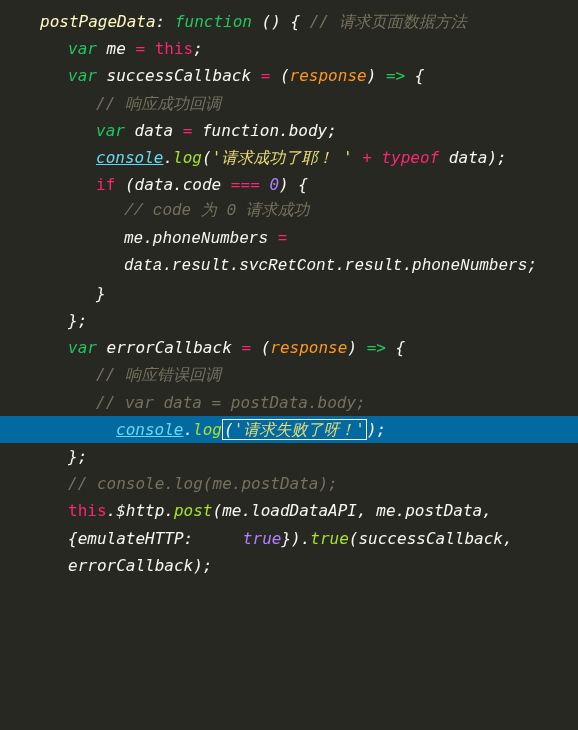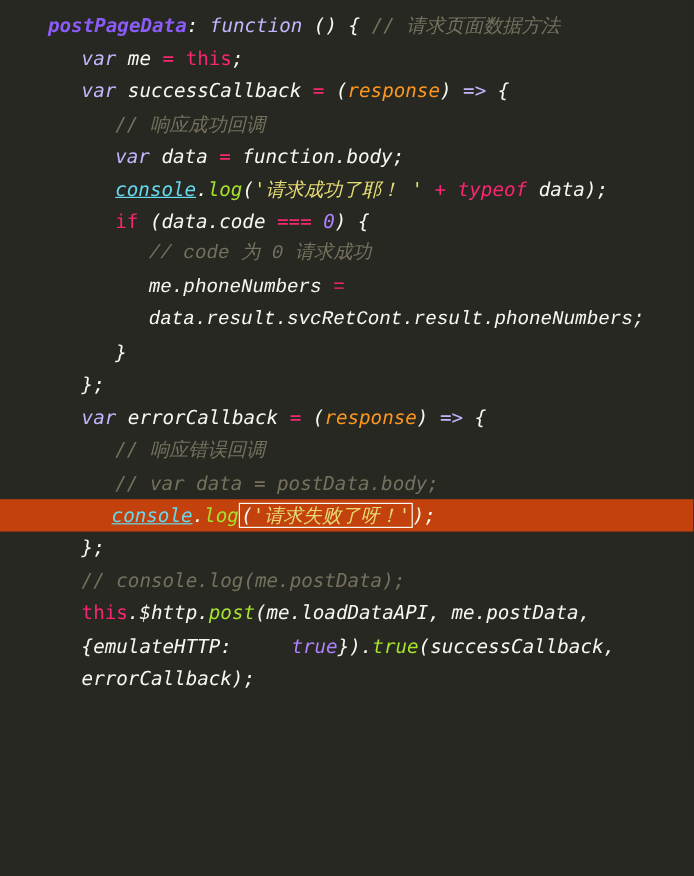--- a/index.html
+++ b/index.html
@@ -10,24 +10,24 @@
       line-height: 1.7;
       color: #f8f8f2;
       padding: 8px 0 8px 40px;
       width: 578px;
       font-style: italic;
     }
     .line { white-space: pre-wrap; word-break: break-word; }
     .indent1 { padding-left: 28px; }
     .indent2 { padding-left: 56px; }
     .indent3 { padding-left: 84px; font-family: Liberation Mono, monospace; }
-    .highlighted { background: #c2410c; margin-left: -40px; padding-left: 37px; }
-    .func-name { color: #8b5cf6; font-weight: bold; }
+    .highlighted { background: #0369a1; margin-left: -40px; padding-left: 60px; }
+    .func-name { color: #fef9c3; }
     .keyword { color: #f92672; font-style: normal; }
-    .storage { color: #c4b5fd; }
+    .storage { color: #22c55e; }
     .white { color: #f8f8f2; }
     .variable { color: #fd971f; }
     .string { color: #e6db74; margin-top: 20px; }
     .comment { color: #75715e; }
     .number { color: #ae81ff; }
     .bool { color: #ae81ff; margin-left: 40px; }
     .call { color: #66d9ef; text-decoration: underline; }
     .method { color: #a6e22e; }
     .op { color: #f92672; }
     .cursor-box { border: 1px solid #f8f8f0; padding: 0 1px; }

